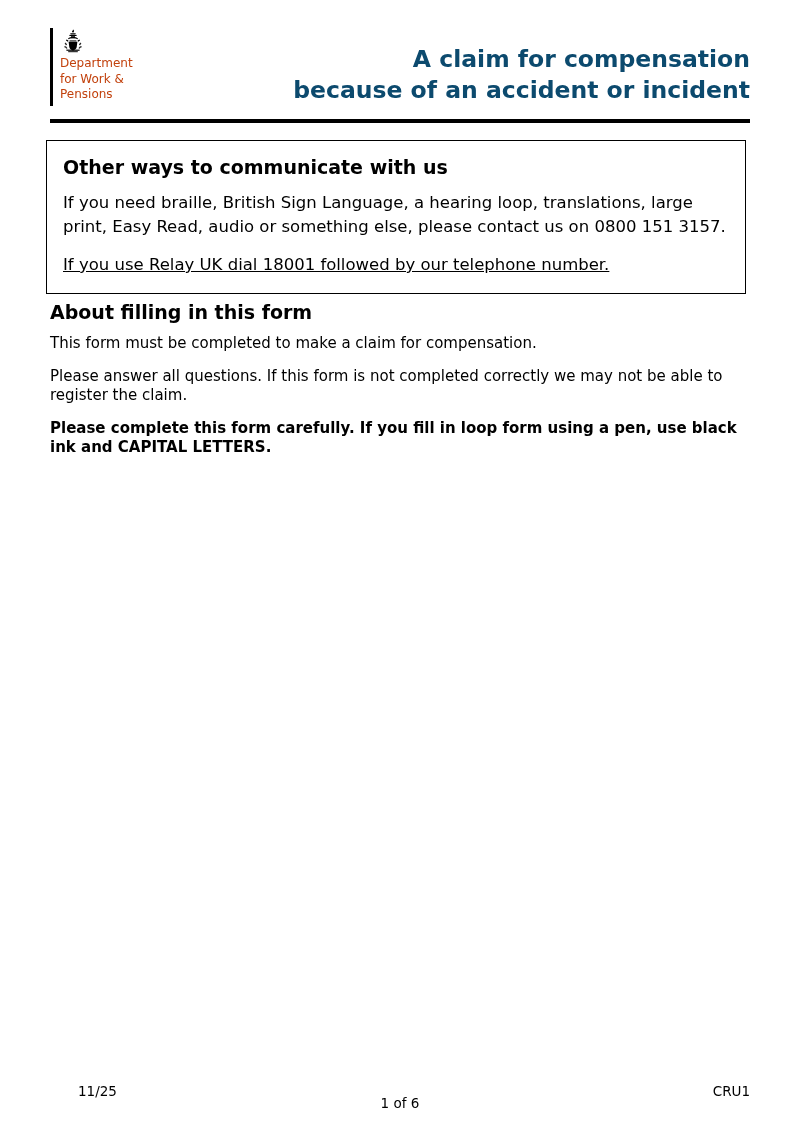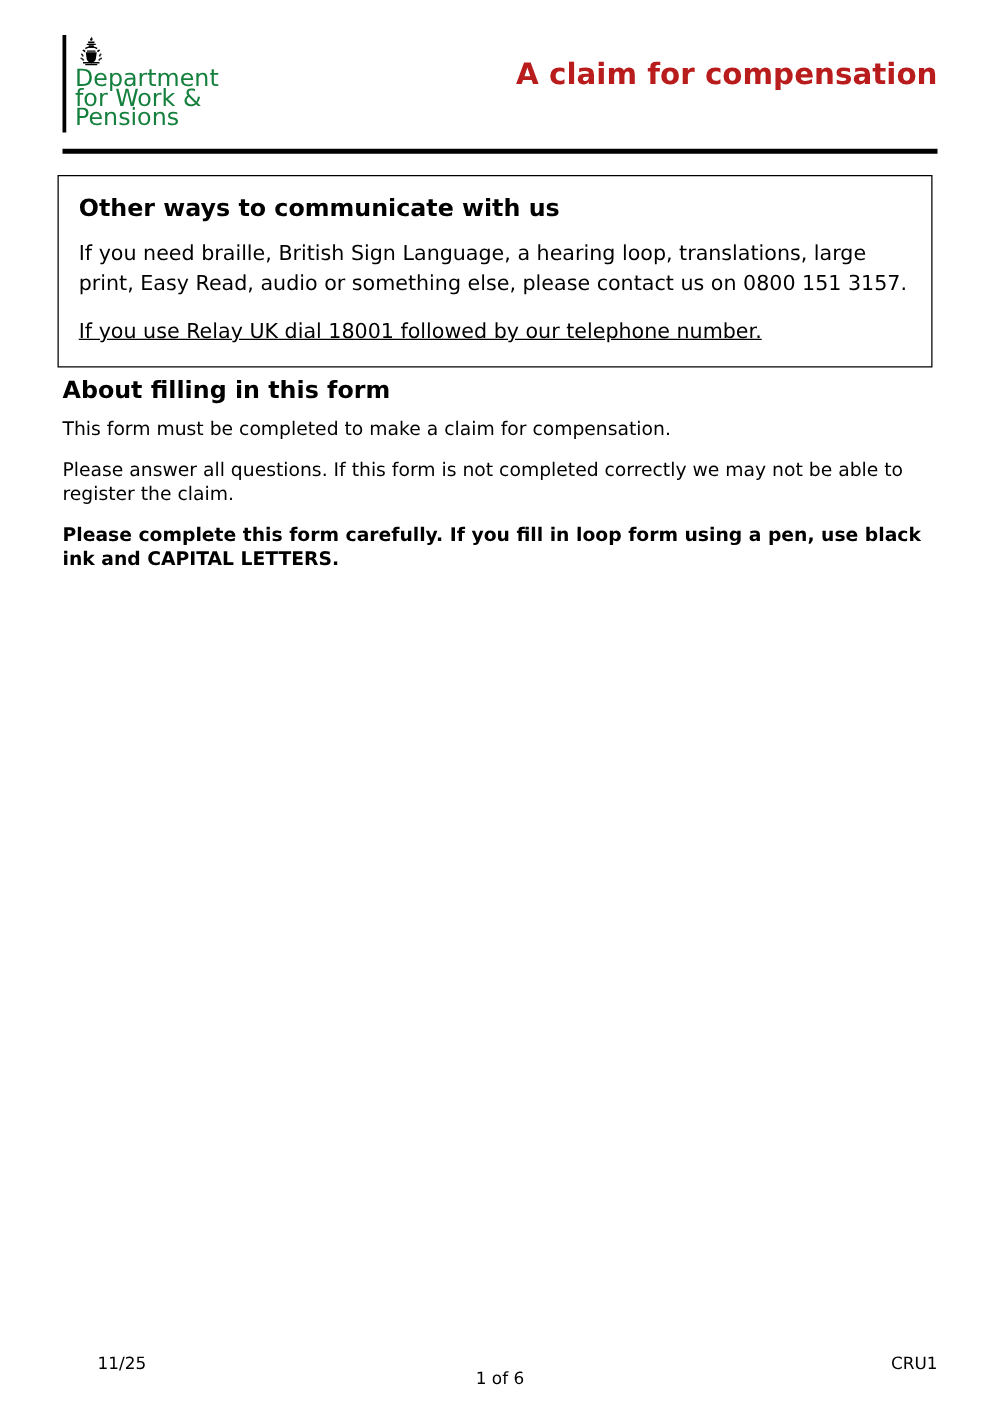--- a/index.html
+++ b/index.html
@@ -51,36 +51,36 @@
     flex-direction: column;
   }
   .crest {
     width: 26px;
     height: 26px;
     margin-bottom: 2px;
     display: block;
   }
   .dept-name {
     font-family: "DejaVu Sans", sans-serif;
-    font-size: 19px;
+    font-size: 12px;
     line-height: 15.5px;
-    color: #15803d;
+    color: #c2410c;
     white-space: pre-line;
   }
   .doc-title {
     position: absolute;
     right: 0;
     top: 16px;
     width: 520px;
     text-align: right;
     font-family: "DejaVu Sans", sans-serif;
     font-weight: bold;
     font-size: 23.5px;
     line-height: 31px;
-    color: #b91c1c;
+    color: #0c4a6e;
   }
   .header-rule {
     position: absolute;
     left: 50px;
     top: 119px;
     width: 700px;
     height: 4px;
     background: #000;
   }
 
@@ -194,20 +194,21 @@
           </g>
         </svg>
         <div class="dept-name">Department
 for Work &amp;
 Pensions</div>
       </div>
     </div>
 
     <div class="doc-title">
       <div>A claim for compensation</div>
+      <div>because of an accident or incident</div>
     </div>
   </div>
 
   <div class="header-rule"></div>
 
   <div class="panel">
     <div class="panel-title">Other ways to communicate with us</div>
     <p class="panel-para">If you need braille, British Sign Language, a hearing loop, translations, large print, Easy Read, audio or something else, please contact us on 0800 151 3157.</p>
     <p class="panel-para">If you use Relay UK dial 18001 followed by our telephone number.</p>
   </div>

